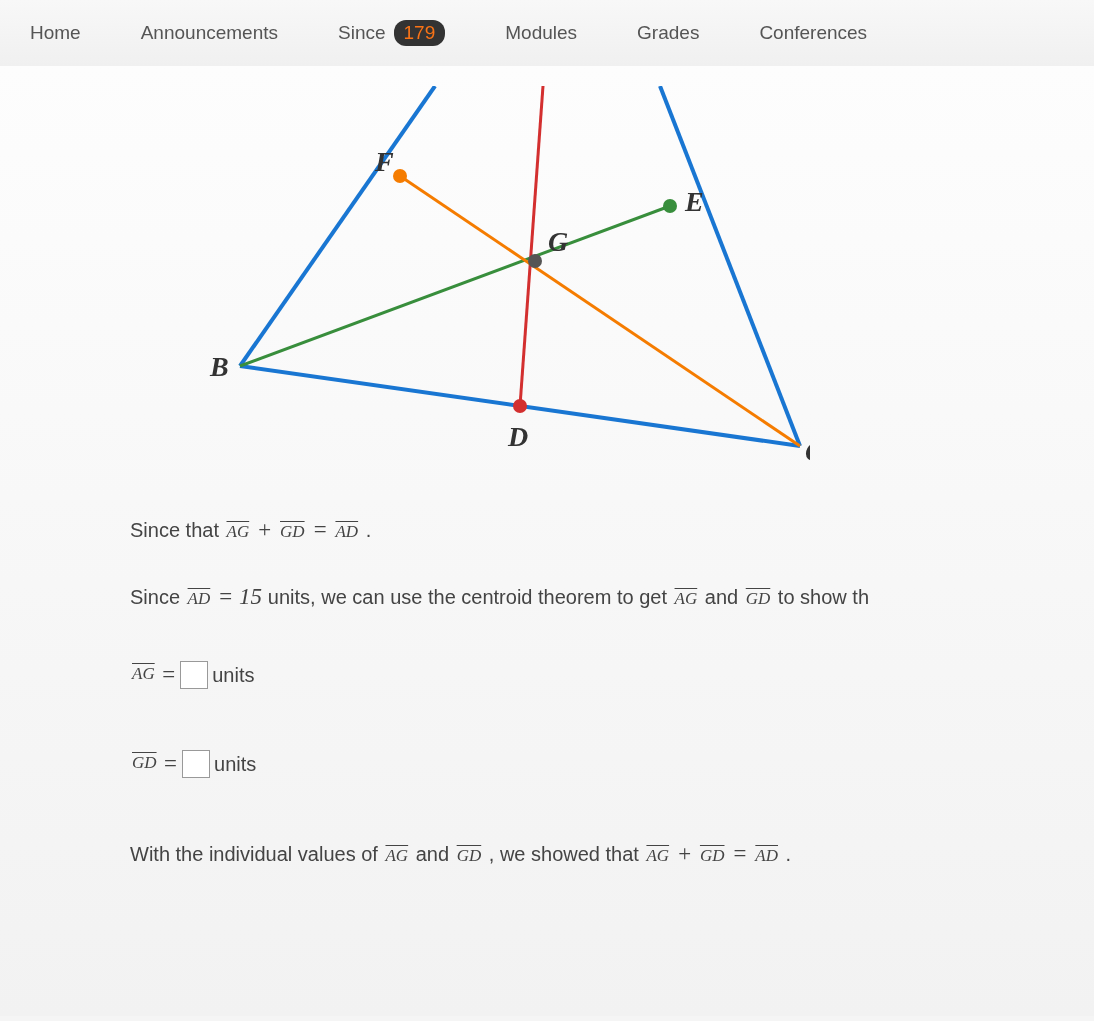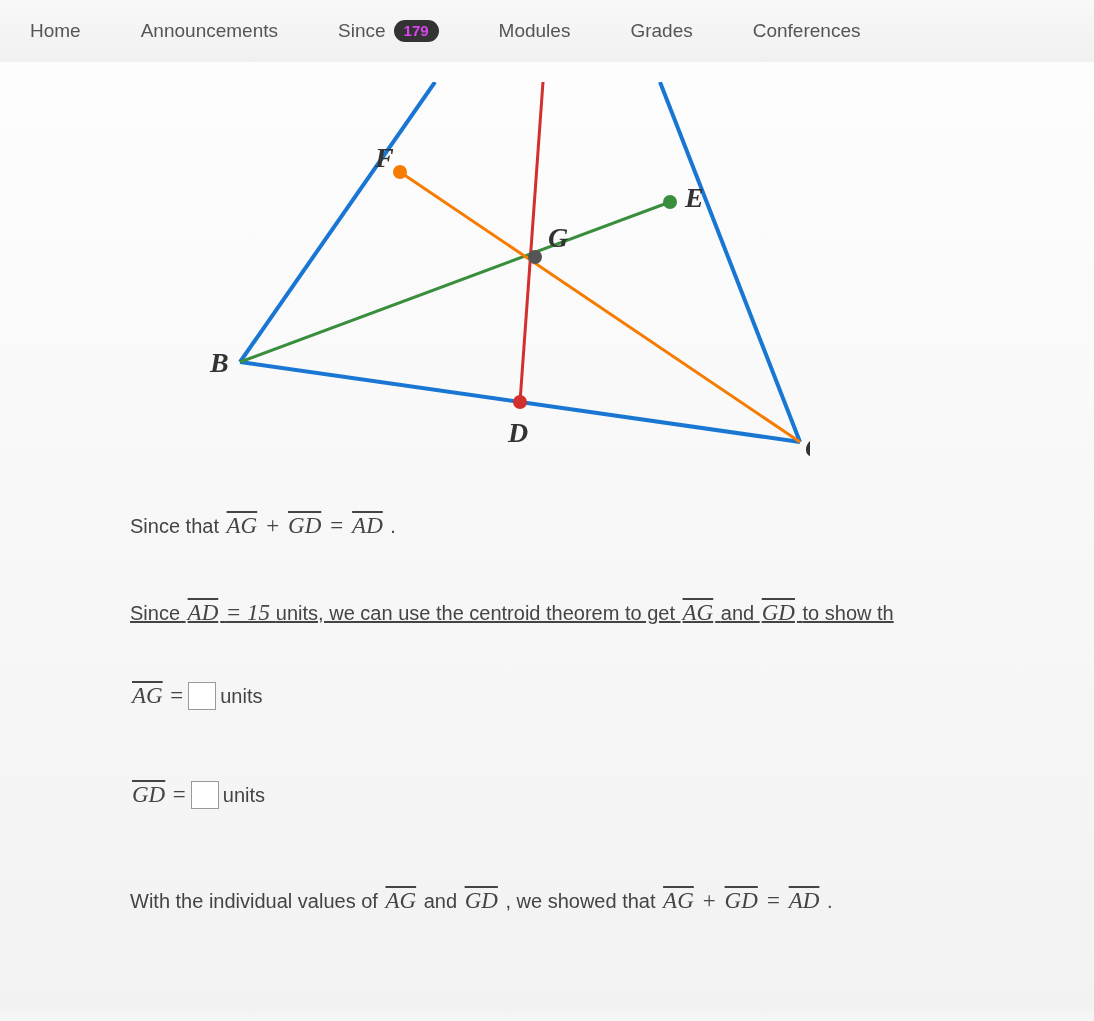--- a/index.html
+++ b/index.html
@@ -18,30 +18,31 @@
       display: flex;
       align-items: center;
       padding: 20px 30px;
       gap: 60px;
       background: linear-gradient(180deg, #f8f8f8 0%, #f0f0f0 100%);
       font-size: 19px;
       color: #555;
     }
     .nav-item {
       display: flex;
+      align-items: center;
       gap: 8px;
       cursor: pointer;
     }
     .badge {
       background: #333;
-      color: #d946ef;
+      color: #f97316;
       border-radius: 12px;
       padding: 2px 10px;
-      font-size: 15px;
-      font-weight: 700;
+      font-size: 19px;
+      font-weight: 400;
     }
     .content {
       background: linear-gradient(180deg, #fdfdfd 0%, #f2f2f2 100%);
       padding: 20px 60px 40px 130px;
       min-height: 950px;
     }
     .diagram {
       width: 680px;
       height: 390px;
       margin: 0 0 30px 0;
@@ -51,21 +52,21 @@
       font-size: 20px;
       line-height: 1.7;
     }
     .problem-text p {
       margin-bottom: 28px;
     }
     .math-overline {
       text-decoration: overline;
       font-family: "Times New Roman", serif;
       font-style: italic;
-      font-size: 23px;
+      font-size: 17px;
       padding: 16px 2px;
     }
     .math-inline {
       font-family: "Times New Roman", serif;
       font-style: italic;
       font-size: 23px;
     }
     .input-box {
       display: inline-block;
       width: 28px;
@@ -144,21 +145,21 @@
       <span>Since that </span>
       <span class="math-overline">AG</span>
       <span class="math-inline"> + </span>
       <span class="math-overline">GD</span>
       <span class="math-inline"> = </span>
       <span class="math-overline">AD</span>
       <span>.</span>
     </p>
 
 
-    <p style="margin-top:48px;text-decoration:underline;">
+    <p style="margin-top:28px;">
       <span>Since </span>
       <span class="math-overline">AD</span>
       <span class="math-inline"> = 15 </span>
       <span>units, we can use the centroid theorem to get </span>
       <span class="math-overline">AG</span>
       <span> and </span>
       <span class="math-overline">GD</span>
       <span> to show th</span>
     </p>
 
@@ -169,21 +170,21 @@
       <span> units</span>
     </div>
 
     <div class="eq-line">
       <span class="math-overline">GD</span>
       <span class="math-inline"> = </span>
       <span class="input-box"></span>
       <span> units</span>
     </div>
 
-    <p style="margin-top:51px;">
+    <p style="margin-top:40px;">
       <span>With the individual values of </span>
       <span class="math-overline">AG</span>
       <span> and </span>
       <span class="math-overline">GD</span>
       <span>, we showed that </span>
       <span class="math-overline">AG</span>
       <span class="math-inline"> + </span>
       <span class="math-overline">GD</span>
       <span class="math-inline"> = </span>
       <span class="math-overline">AD</span>

